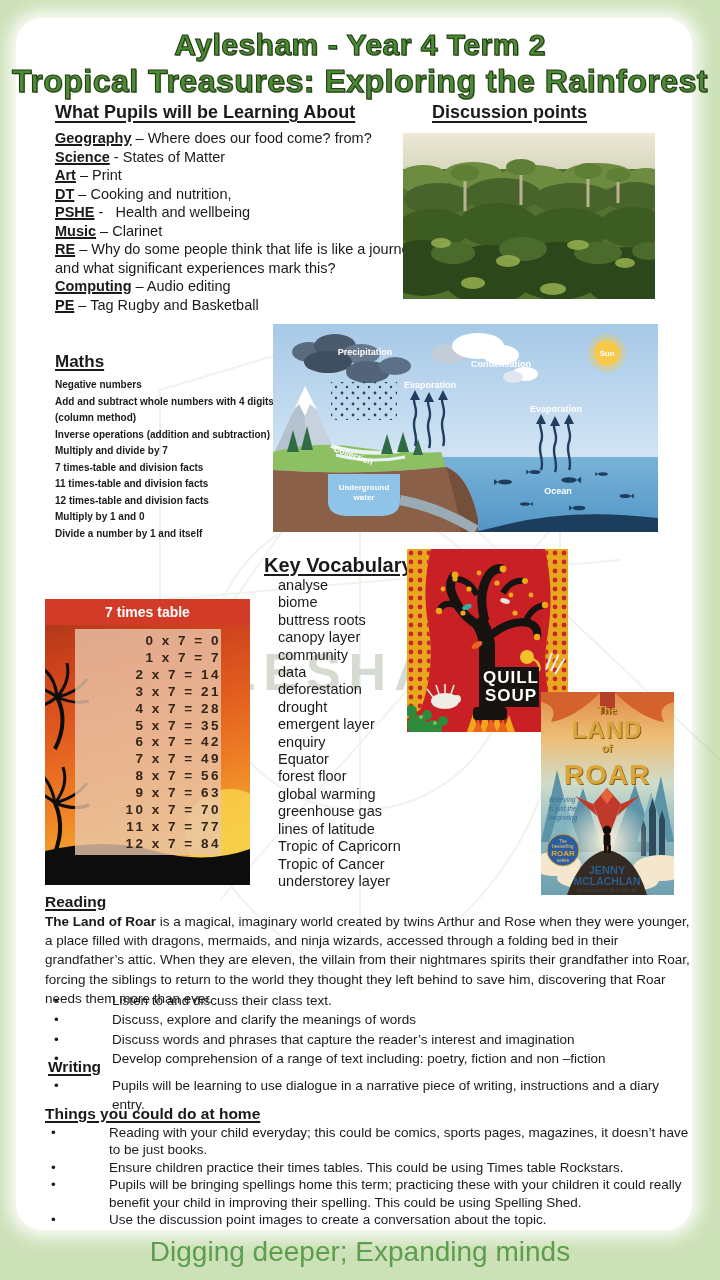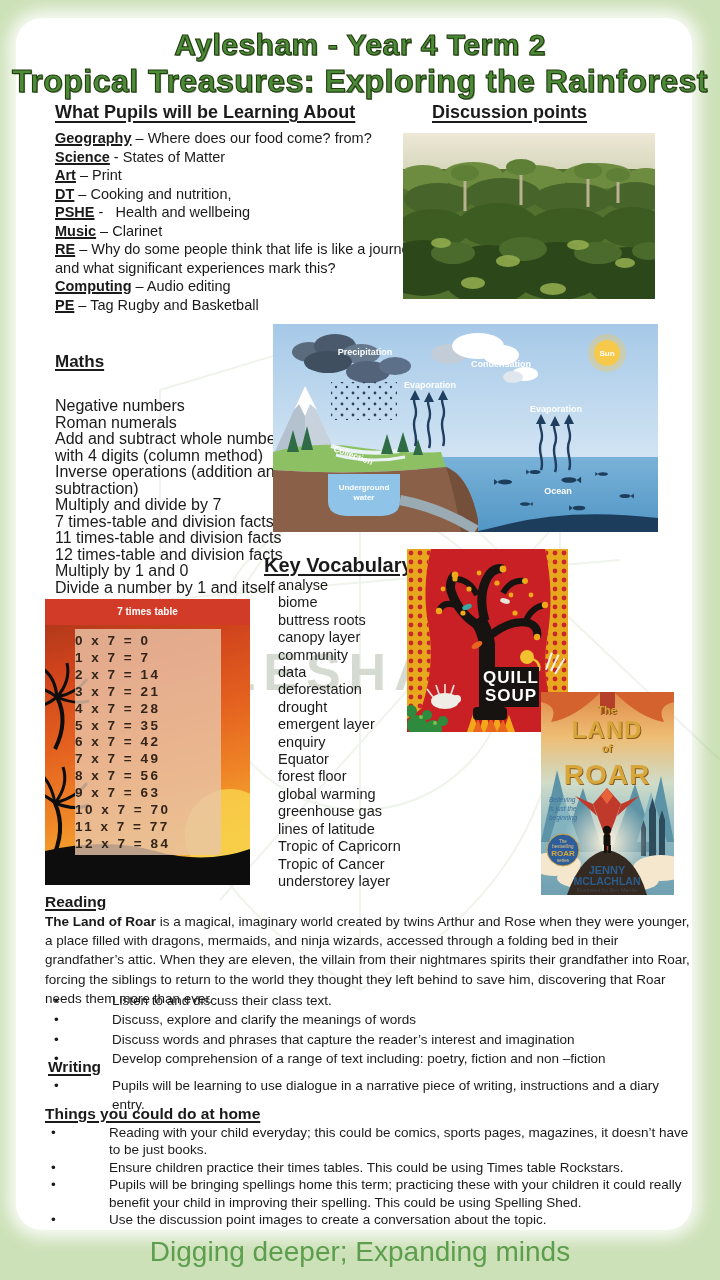--- a/index.html
+++ b/index.html
@@ -32,44 +32,44 @@
     text-decoration:underline;text-decoration-thickness:2px;text-underline-offset:3px;
   }
   .h-sec{
     position:absolute;font-size:15.5px;font-weight:800;
     text-decoration:underline;text-decoration-thickness:1.5px;text-underline-offset:2px;
   }
   
   .subjects{position:absolute;left:55px;top:129px;width:362px;font-size:14.5px;line-height:18.5px;white-space:pre-wrap;}
   .subj-name{font-weight:800;text-decoration:underline;text-decoration-thickness:1.5px;}
   
-  .maths-list{position:absolute;left:55px;top:398px;width:240px;font-size:16px;line-height:16.5px;}
+  .maths-list{position:absolute;left:55px;top:377px;width:240px;font-size:10px;line-height:16.5px;font-weight:bold;}
   
   .vocab-list{position:absolute;left:278px;top:577px;width:150px;font-size:14.5px;line-height:17.4px;white-space:nowrap;}
   
   .photo{position:absolute;left:403px;top:133px;width:252px;height:166px;}
   .wcycle{position:absolute;left:273px;top:324px;width:385px;height:208px;}
   .quill{position:absolute;left:407px;top:549px;width:161px;height:183px;z-index:3;}
   .roar{position:absolute;left:541px;top:692px;width:133px;height:203px;z-index:3;}
   
   .poster{
     position:absolute;left:45px;top:599px;width:205px;height:286px;z-index:3;
     background:linear-gradient(165deg,#a33318 0%,#cf431c 22%,#e4611f 45%,#ef8426 65%,#f4ab30 82%,#f6c243 100%);
     overflow:hidden;
   }
   .poster-head{
     position:absolute;left:0;top:0;width:100%;height:26px;background:#d23b27;
-    color:#ffffff;font-weight:800;font-size:10px;text-align:center;line-height:26px;
+    color:#ffffff;font-weight:800;font-size:14px;text-align:center;line-height:26px;
   }
   .poster-box{
     position:absolute;left:30px;top:30px;width:146px;height:226px;
     background:rgba(233,198,170,.80);
   }
   .poster-rows{
-    position:absolute;left:0;top:4px;width:100%;text-align:left;
+    position:absolute;left:0;top:4px;width:100%;text-align:right;
     font-size:13.5px;line-height:16.9px;letter-spacing:2.5px;color:#33241a;font-weight:600;
   }
   .poster-palms{position:absolute;left:0;top:0;width:100%;height:100%;}
   .poster-foot{
     position:absolute;left:0;bottom:0;width:100%;height:18px;background:#0d0d0d;
   }
   .poster-logo{position:absolute;left:7px;top:4px;font-size:8px;font-weight:800;font-style:italic;color:#58c436;}
   .poster-ws{position:absolute;right:6px;top:7px;font-size:5px;color:#9a9a9a;}
   
   .para{position:absolute;left:45px;top:912px;width:650px;font-size:13.5px;line-height:19.2px;}
@@ -167,21 +167,20 @@
     <ellipse cx="175" cy="112" rx="11" ry="5"></ellipse>
       <ellipse cx="222" cy="130" rx="10" ry="5"></ellipse>
     <ellipse cx="70" cy="150" rx="12" ry="6"></ellipse>
       <ellipse cx="150" cy="156" rx="13" ry="6"></ellipse>
   </g>
 </svg>
 
 <div class="h-sec" style="left:55px;top:352px;font-size:17px;">Maths</div>
 <div class="maths-list">
     <div>Negative numbers</div>
-    <div>Roman numerals</div>
     <div>Add and subtract whole numbers with 4 digits (column method)</div>
     <div>Inverse operations (addition and subtraction)</div>
     <div>Multiply and divide by 7</div>
     <div>7 times-table and division facts</div>
     <div>11 times-table and division facts</div>
     <div>12 times-table and division facts</div>
     <div>Multiply by 1 and 0</div>
     <div>Divide a number by 1 and itself</div>
   </div>
 

